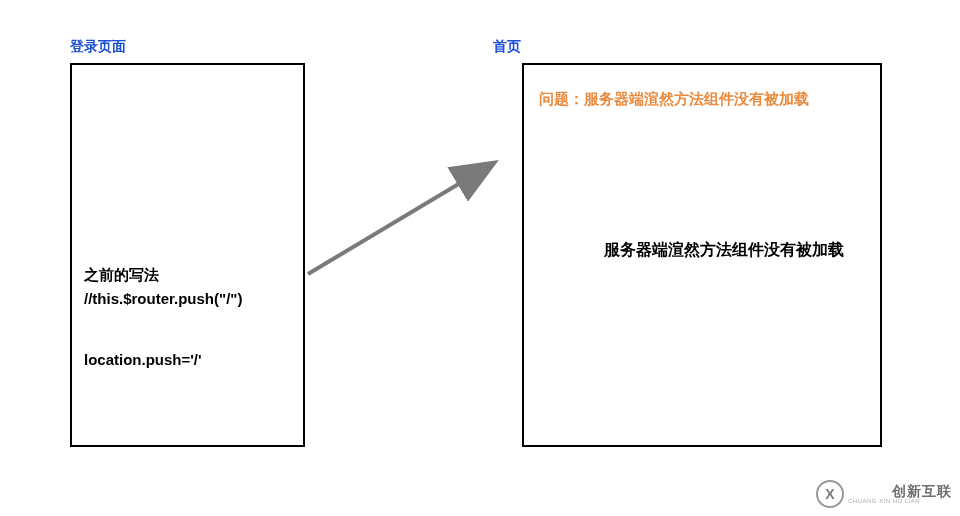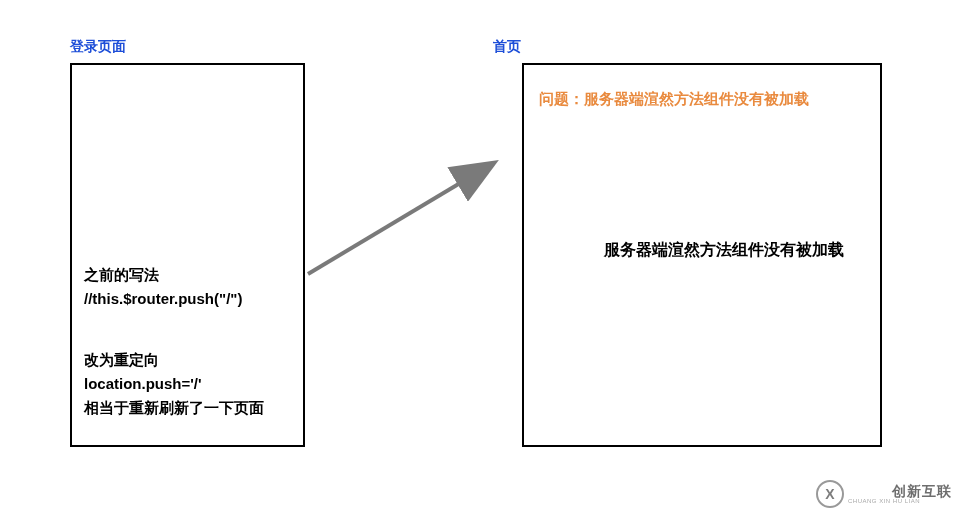--- a/index.html
+++ b/index.html
@@ -136,23 +136,21 @@
 <div class="container">
 
   <div class="box-title title-left">登录页面</div>
 
   <div class="box box-left">
     <div class="text-block previous-method">
       <div>之前的写法</div>
       <div>//this.$router.push("/")</div>
     </div>
     <div class="text-block redirect-method">
-      <div>改为重定向</div>
       <div>location.push='/'</div>
-      <div>相当于重新刷新了一下页面</div>
     </div>
   </div>
 
   <svg class="arrow" viewBox="0 0 210 130">
     <defs>
       <marker id="arrowhead" markerWidth="12" markerHeight="10" refX="10" refY="5" orient="auto">
         <polygon points="0 0, 12 5, 0 10" fill="#7a7a7a"></polygon>
       </marker>
     </defs>
     <line x1="8" y1="122" x2="192" y2="12" stroke="#7a7a7a" stroke-width="4" marker-end="url(#arrowhead)"></line>

